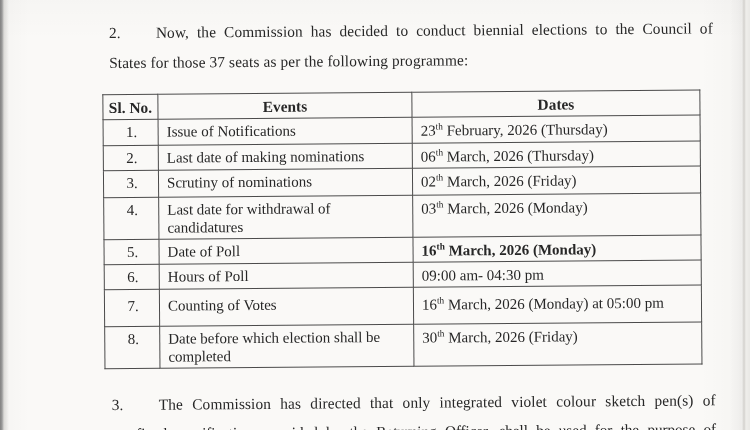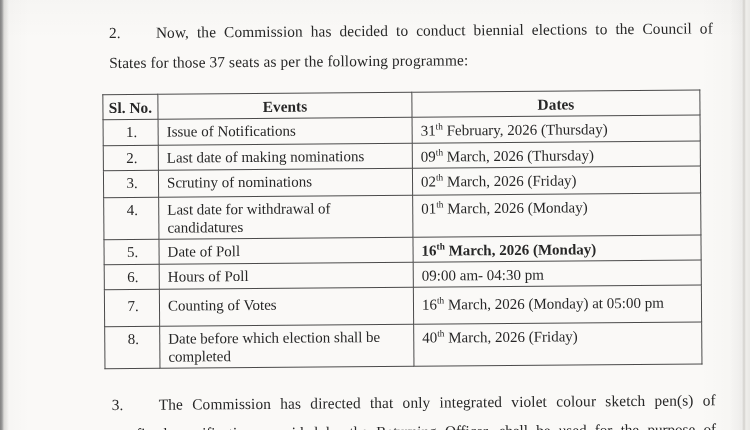--- a/index.html
+++ b/index.html
@@ -129,56 +129,56 @@
         <tr class="h-hdr">
           <th>Sl. No.</th>
           <th>Events</th>
           <th>Dates</th>
         </tr>
       </thead>
       <tbody>
         <tr class="h-r1">
           <td class="sl">1.</td>
           <td>Issue of Notifications</td>
-          <td><span>31</span><span class="ord">th</span><span> February, 2026 (Thursday)</span></td>
+          <td><span>23</span><span class="ord">th</span><span> February, 2026 (Thursday)</span></td>
         </tr>
         <tr class="h-r2">
           <td class="sl">2.</td>
           <td>Last date of making nominations</td>
-          <td><span>09</span><span class="ord">th</span><span> March, 2026 (Thursday)</span></td>
+          <td><span>06</span><span class="ord">th</span><span> March, 2026 (Thursday)</span></td>
         </tr>
         <tr class="h-r3">
           <td class="sl">3.</td>
           <td>Scrutiny of nominations</td>
           <td><span>02</span><span class="ord">th</span><span> March, 2026 (Friday)</span></td>
         </tr>
         <tr class="h-r4">
           <td class="sl">4.</td>
           <td>Last date for withdrawal of candidatures</td>
-          <td><span>01</span><span class="ord">th</span><span> March, 2026 (Monday)</span></td>
+          <td><span>03</span><span class="ord">th</span><span> March, 2026 (Monday)</span></td>
         </tr>
         <tr class="h-r5">
           <td class="sl">5.</td>
           <td>Date of Poll</td>
           <td class="date-bold"><span>16</span><span class="ord">th</span><span> March, 2026 (Monday)</span></td>
         </tr>
         <tr class="h-r6">
           <td class="sl">6.</td>
           <td>Hours of Poll</td>
           <td><span>09:00 am- 04:30 pm</span><span class="ord"></span><span></span></td>
         </tr>
         <tr class="h-r7">
           <td class="sl">7.</td>
           <td>Counting of Votes</td>
           <td><span>16</span><span class="ord">th</span><span> March, 2026 (Monday) at 05:00 pm</span></td>
         </tr>
         <tr class="h-r8">
           <td class="sl">8.</td>
           <td>Date before which election shall be completed</td>
-          <td><span>40</span><span class="ord">th</span><span> March, 2026 (Friday)</span></td>
+          <td><span>30</span><span class="ord">th</span><span> March, 2026 (Friday)</span></td>
         </tr>
       </tbody>
     </table>
 
     <p class="para" id="para-3">
       <span class="line just"><span class="pnum">3.</span><span>The Commission has directed that only integrated violet colour sketch pen(s) of</span></span>
       <span class="line just tight">pre-fixed specification, provided by the Returning Officer, shall be used for the purpose of</span>
     </p>
 
   </div>

